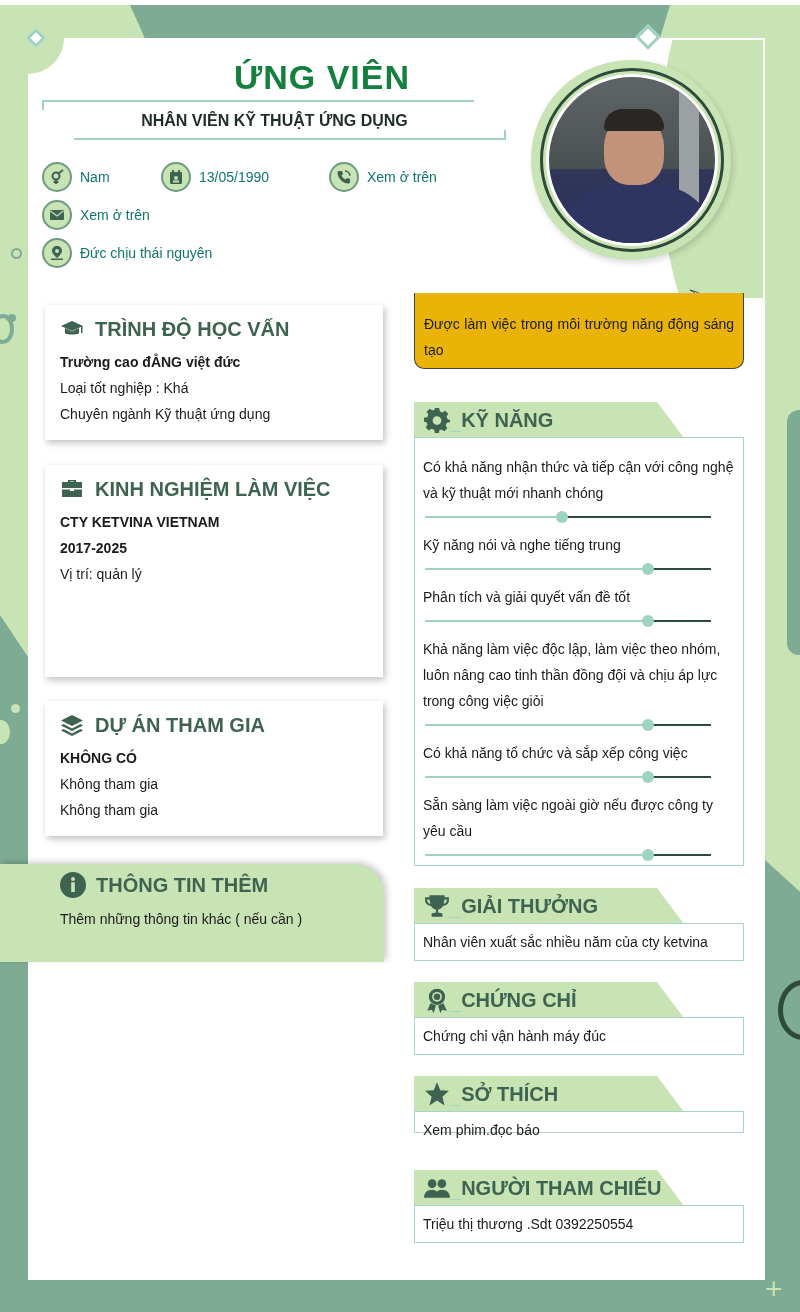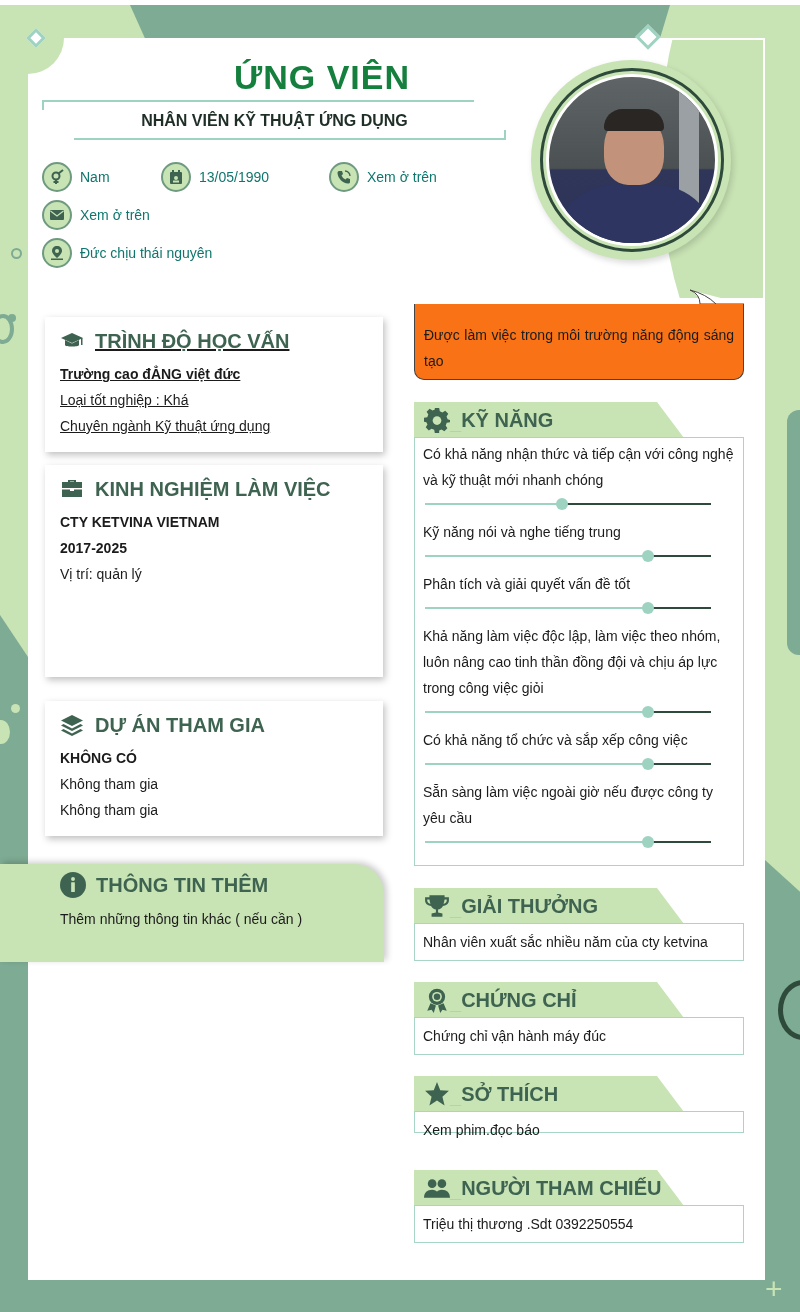--- a/index.html
+++ b/index.html
@@ -137,22 +137,22 @@
 
   .extra-card {
     position: absolute; left: 0; top: 864px; width: 384px; height: 98px;
     background: #c8e3b4; border-top-right-radius: 30px;
     box-shadow: 3px -2px 6px rgba(0,0,0,0.2);
     padding: 8px 0 0 60px;
   }
 
   
   .bubble {
-    position: absolute; left: 414px; top: 304px; width: 330px; height: 76px;
-    border: 1px solid #444; border-top: none; border-radius: 0 0 10px 10px; background: #f97316;
+    position: absolute; left: 414px; top: 293px; width: 330px; height: 76px;
+    border: 1px solid #444; border-top: none; border-radius: 0 0 10px 10px; background: #eab308;
     padding: 18px 9px 0 9px; font-size: 14px; line-height: 26px; color: #1b1b1b; text-align: justify;
   }
 
   
   .r-head {
     position: absolute; left: 414px; width: 270px; height: 36px; background: #c8e3b4;
     clip-path: polygon(0 0, 90% 0, 100% 100%, 0 100%);
     display: flex; align-items: center; padding-left: 10px;
   }
   .r-head svg { width: 26px; height: 26px; fill: #3e6350; }
@@ -259,21 +259,21 @@
 
 <div class="avatar-outer"></div>
 <div class="avatar-ring"></div>
 <div class="avatar-photo">
   <div class="photo-wall"></div>
   <div class="photo-body"></div>
   <div class="photo-head"></div>
   <div class="photo-hair"></div>
 </div>
 
-<div class="card" style="left:45px;top:317px;width:338px;height:135px;text-decoration:underline;">
+<div class="card" style="left:45px;top:305px;width:338px;height:135px;">
   <div class="card-head">
     <svg viewBox="0 0 24 24">
         <path d="M12 4 L1 9 L12 14 L23 9 Z"></path>
         <path d="M5 11 L5 16 C5 18 19 18 19 16 L19 11 L12 14.5 Z"></path>
         <rect x="21" y="9" width="1.5" height="7"></rect>
       </svg>
     <span class="card-title">TRÌNH ĐỘ HỌC VẤN</span>
   </div>
   <div class="card-line bold">Trường cao đẲNG việt đức</div>
   <div class="card-line">Loại tốt nghiệp : Khá</div>
@@ -326,21 +326,21 @@
 <div class="bubble">Được làm việc trong môi trường năng động sáng tạo</div>
 
 <div class="r-head" style="top:402px;">
   <svg viewBox="0 0 24 24">
       <path d="M10 1 L14 1 L14.6 4 L17 5 L19.6 3.4 L22.4 6.2 L20.8 8.8 L21.8 11.2 L24 12 L24 14 L21 14.6 L20 17 L21.6 19.6 L18.8 22.4 L16.2 20.8 L14 21.8 L14 24 L10 24 L9.4 21 L7 20 L4.4 21.6 L1.6 18.8 L3.2 16.2 L2.2 14 L0 13.6 L0 10 L3 9.4 L4 7 L2.4 4.4 L5.2 1.6 L7.8 3.2 L10 2.2 Z"></path>
       <circle cx="12" cy="12.5" r="4" fill="#c8e3b4"></circle>
     </svg>
   <span class="us">_</span>
   <span class="r-title">KỸ NĂNG</span>
 </div>
-<div class="r-box" style="top:437px;height:429px;padding-top:3px;" id="skills-box">
+<div class="r-box" style="top:437px;height:429px;padding-top:16px;" id="skills-box">
     <div>
       <div class="skill-text">Có khả năng nhận thức và tiếp cận với công nghệ và kỹ thuật mới nhanh chóng</div>
       <div class="skill-bar">
         <div class="skill-fill" style="width:48%"></div>
         <div class="skill-knob" style="left:calc(48% - 6px)"></div>
       </div>
     </div>
     <div>
       <div class="skill-text">Kỹ năng nói và nghe tiếng trung</div>
       <div class="skill-bar">

